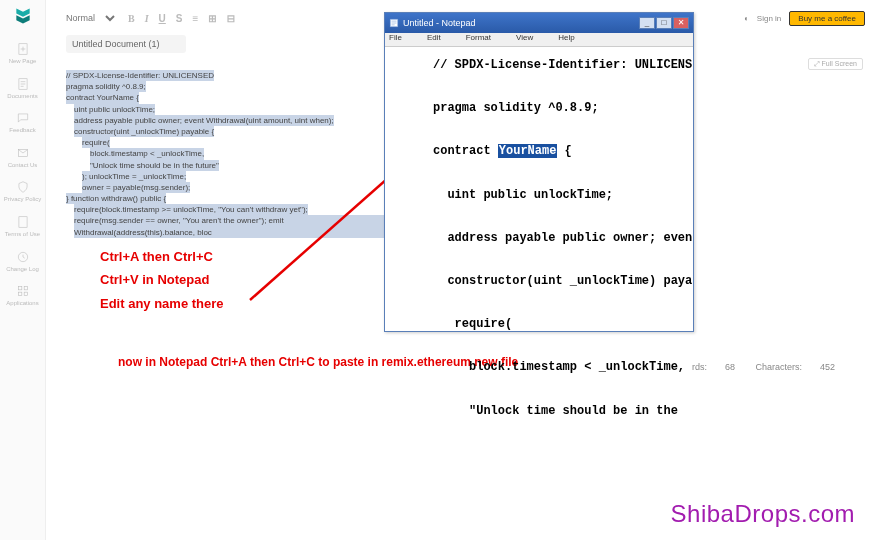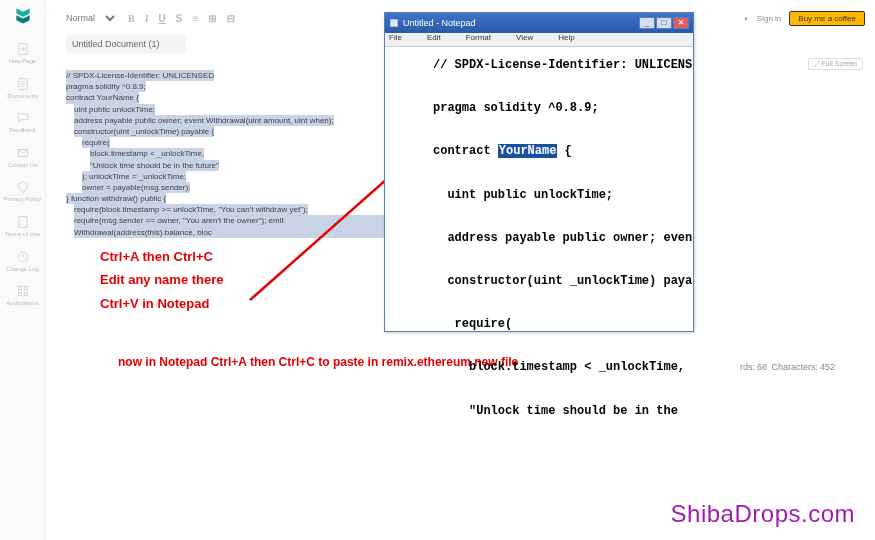--- a/index.html
+++ b/index.html
@@ -37,21 +37,21 @@
 .np-title-icon { width: 10px; height: 10px; margin-right: 4px; }
 .np-title-btns { margin-left: auto; display: flex; gap: 1px; }
 .np-title-btns div { width: 16px; height: 12px; background: #d4e0f2; border: 1px solid #5a7fb8; font-size: 8px; text-align: center; line-height: 10px; color: #333; cursor: pointer; }
 .np-title-btns .close { background: #d96060; color: #fff; }
 .np-menu { height: 14px; background: #f0f0f0; border-bottom: 1px solid #ccc; display: flex; gap: 25px; padding: 0 4px; font-size: 8px; color: #333; }
 .np-menu span { cursor: pointer; }
 .np-body { padding: 8px; font-family: 'Courier New', monospace; font-size: 12px; font-weight: bold; color: #000; line-height: 1.8; white-space: pre; overflow: hidden; margin-left: 40px; }
 .np-highlight { background: #1950a0; color: #fff; padding: 0 1px; }
 
 .status-bar { position: absolute; right: 40px; top: 362px; font-size: 9px; color: #888; }
-.status-bar span { margin-left: 2px; }
+.status-bar span { margin-left: 18px; }
 
 .watermark { position: absolute; right: 20px; bottom: 12px; font-size: 24px; color: #a21caf; font-family: Arial; letter-spacing: 0.5px; }
 </style>
 </head>
 <body>
 
 <div class="sidebar">
   <svg class="sidebar-logo" viewBox="0 0 24 24">
       <path fill="#1aaca8" d="M4 3l8 4 8-4v6l-8 4-8-4z"></path>
       <path fill="#0e7d7a" d="M4 11l8 4 8-4v6l-8 4-8-4z"></path>
@@ -146,22 +146,22 @@
   <div class="ind3"><span class="code-line sel">"Unlock time should be in the future"</span></div>
   <div class="ind2"><span class="code-line sel">); unlockTime = _unlockTime;</span></div>
   <div class="ind2"><span class="code-line sel">owner = payable(msg.sender);</span></div>
   <div><span class="code-line sel">} function withdraw() public {</span></div>
   <div class="ind1"><span class="code-line sel">require(block.timestamp &gt;= unlockTime, "You can't withdraw yet");</span></div>
   <div class="ind1"><span class="code-line sel">require(msg.sender == owner, "You aren't the owner"); emit Withdrawal(address(this).balance, bloc</span></div>
 </div>
 
 <div class="instructions">
   <div>Ctrl+A  then Ctrl+C</div>
+  <div>Ctrl+V in Notepad</div>
   <div>Edit any name there</div>
-  <div>Ctrl+V in Notepad</div>
 </div>
 <div class="instr-bottom">now in Notepad Ctrl+A then Ctrl+C to paste in remix.ethereum new file</div>
 
 <svg class="arrow" width="250" height="220">
   <defs>
       <marker id="ah" markerWidth="10" markerHeight="10" refX="8" refY="3" orient="auto">
         <path d="M0,0 L0,6 L9,3 z" fill="#e60000"></path>
       </marker>
     </defs>
   <line x1="10" y1="200" x2="225" y2="10" stroke="#e60000" stroke-width="2.5" marker-end="url(#ah)"></line>

